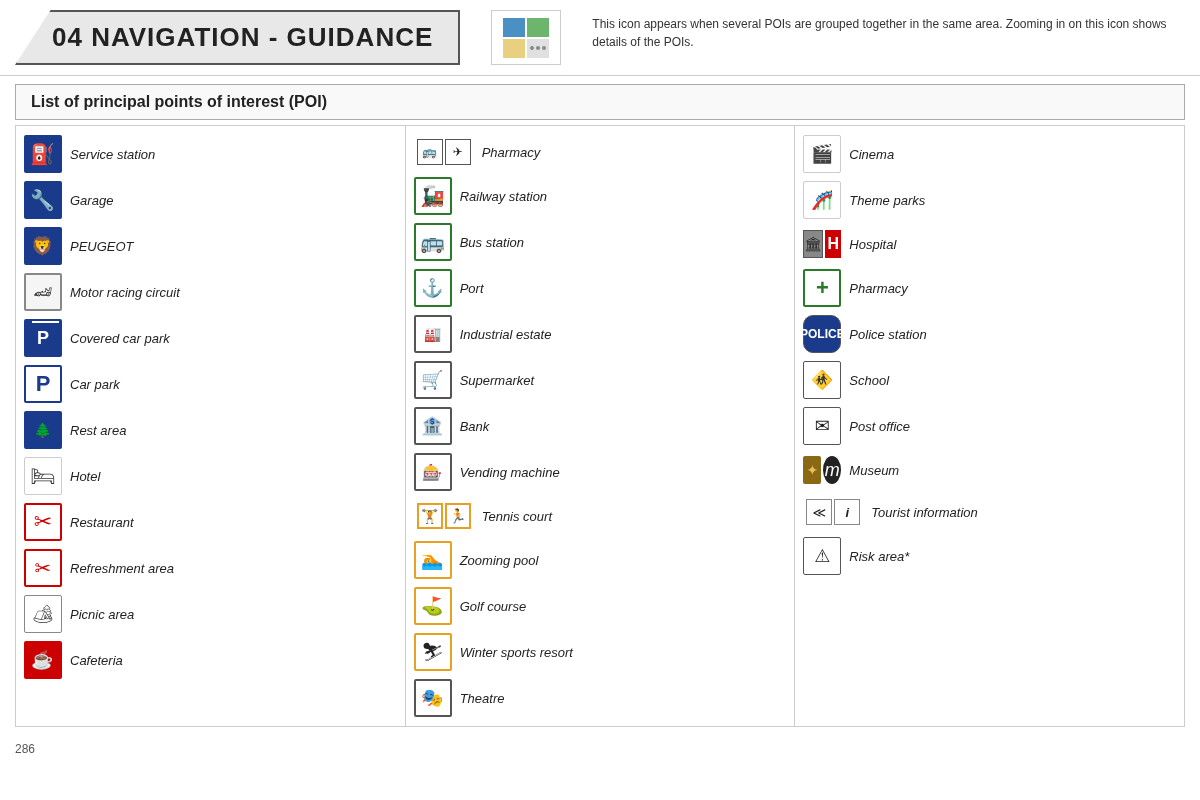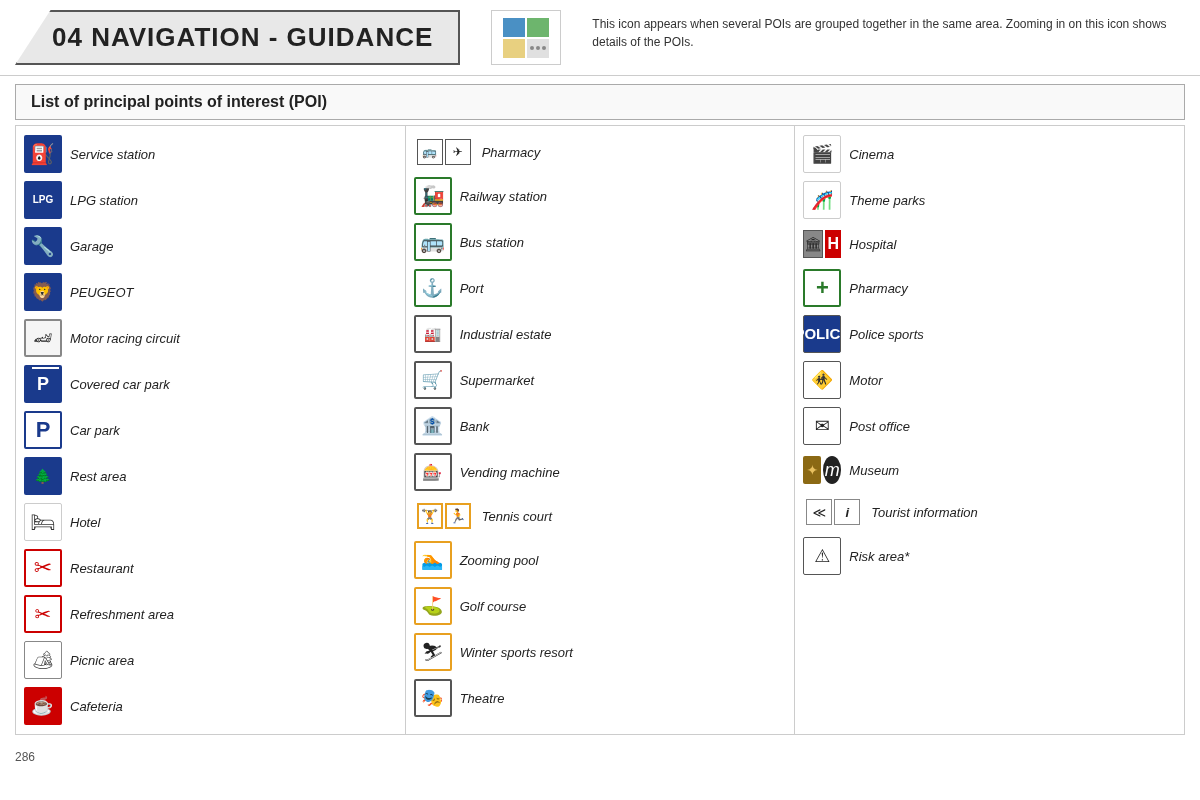--- a/index.html
+++ b/index.html
@@ -459,24 +459,20 @@
 
 <div class="poi-content">
 
   <div class="poi-column">
 
     <div class="poi-item">
       <div class="poi-icon icon-service-station">⛽</div>
       <span class="poi-label">Service station</span>
     </div>
     <div class="poi-item">
-      <div class="poi-icon icon-lpg" style="background:#1a3a8c;color:#fff;border-radius:2px;font-size:10px;font-weight:bold;text-align:center;line-height:1.2;padding:2px;">LPG</div>
-      <span class="poi-label">LPG station</span>
-    </div>
-    <div class="poi-item">
       <div class="poi-icon icon-garage">🔧</div>
       <span class="poi-label">Garage</span>
     </div>
     <div class="poi-item">
       <div class="poi-icon icon-peugeot">🦁</div>
       <span class="poi-label">PEUGEOT</span>
     </div>
     <div class="poi-item">
       <div class="poi-icon icon-motor-racing">🏎</div>
       <span class="poi-label">Motor racing circuit</span>
@@ -597,26 +593,26 @@
         <div class="icon-hospital-left">🏛</div>
         <div class="icon-hospital-right">H</div>
       </div>
       <span class="poi-label">Hospital</span>
     </div>
     <div class="poi-item">
       <div class="poi-icon icon-pharmacy">+</div>
       <span class="poi-label">Pharmacy</span>
     </div>
     <div class="poi-item">
-      <div class="poi-icon icon-police" style="background:#1a3a8c;color:#fff;font-size:15px;font-weight:bold;border-radius:2px;text-align:center;line-height:1.2;padding:2px;">POLICE</div>
-      <span class="poi-label">Police sports</span>
+      <div class="poi-icon icon-police" style="background:#1a3a8c;color:#fff;font-size:12px;font-weight:bold;border-radius:10px;text-align:center;line-height:1.2;padding:2px;">POLICE</div>
+      <span class="poi-label">Police station</span>
     </div>
     <div class="poi-item">
       <div class="poi-icon icon-school">🚸</div>
-      <span class="poi-label">Motor</span>
+      <span class="poi-label">School</span>
     </div>
     <div class="poi-item">
       <div class="poi-icon icon-post-office">✉</div>
       <span class="poi-label">Post office</span>
     </div>
     <div class="poi-item">
       <div class="icon-museum-pair" style="width:38px;">
         <div class="icon-museum-left">✦</div>
         <div class="icon-museum-right" style="font-style:italic;">m</div>
       </div>

